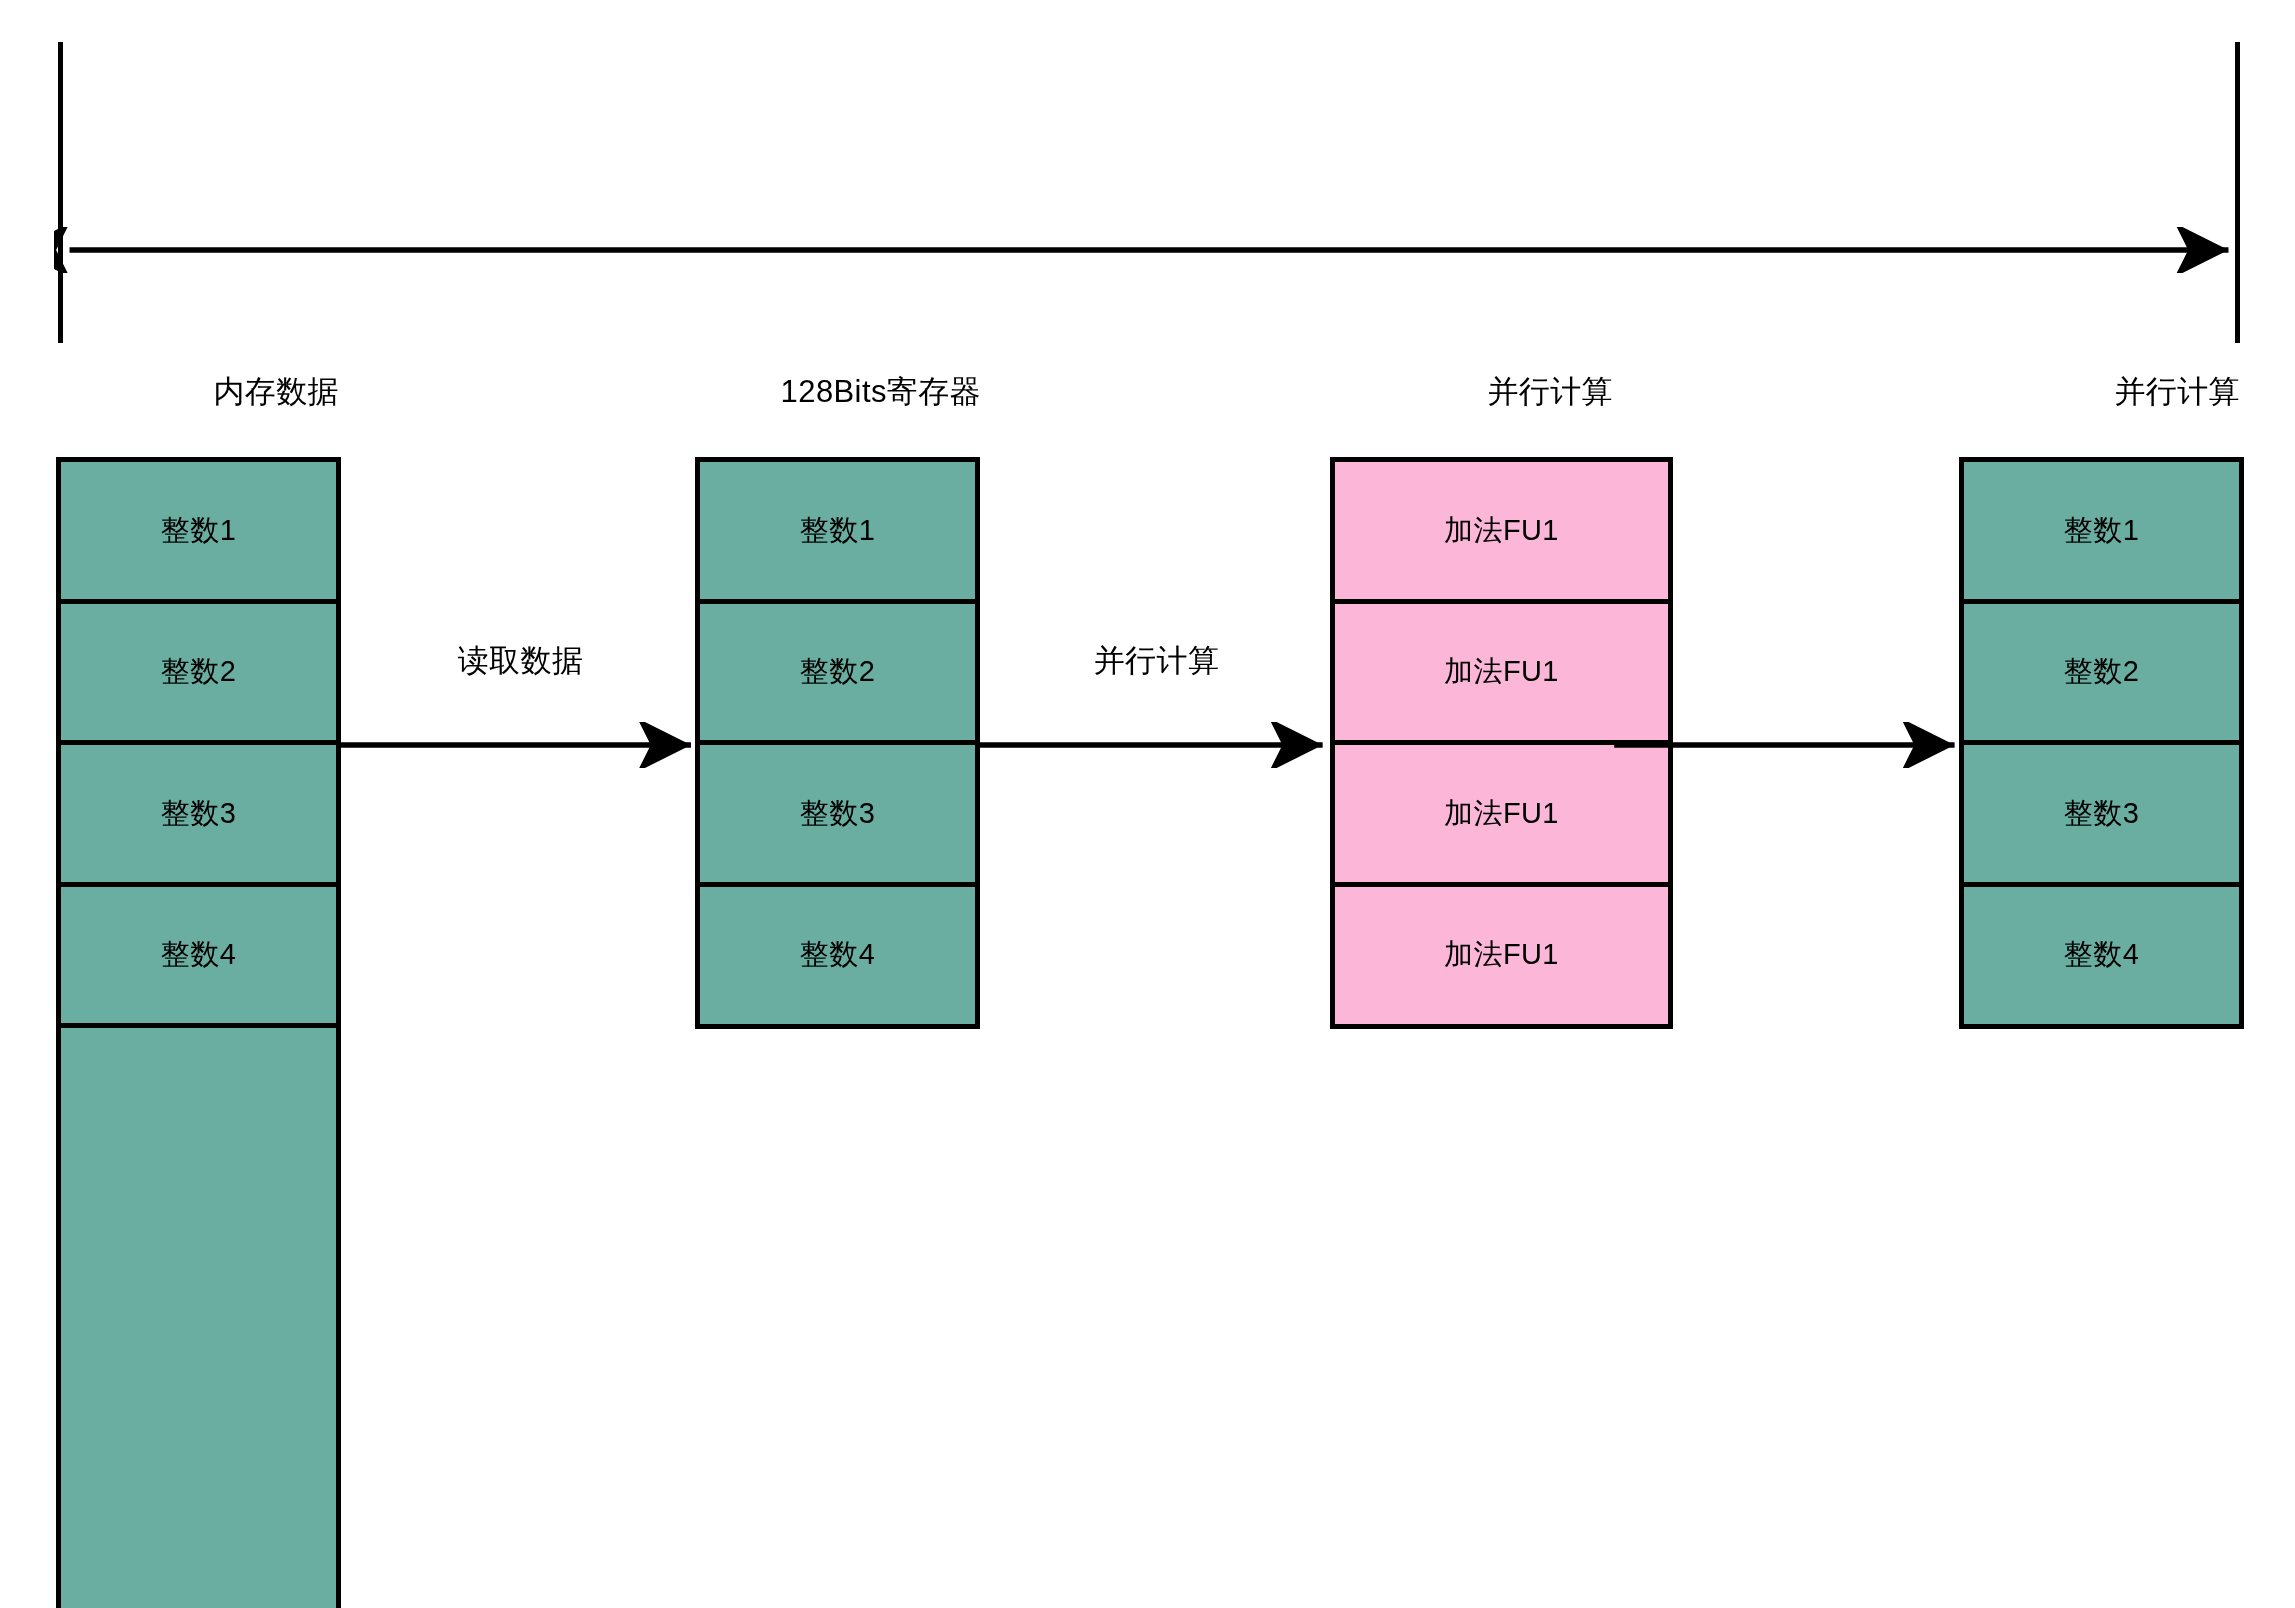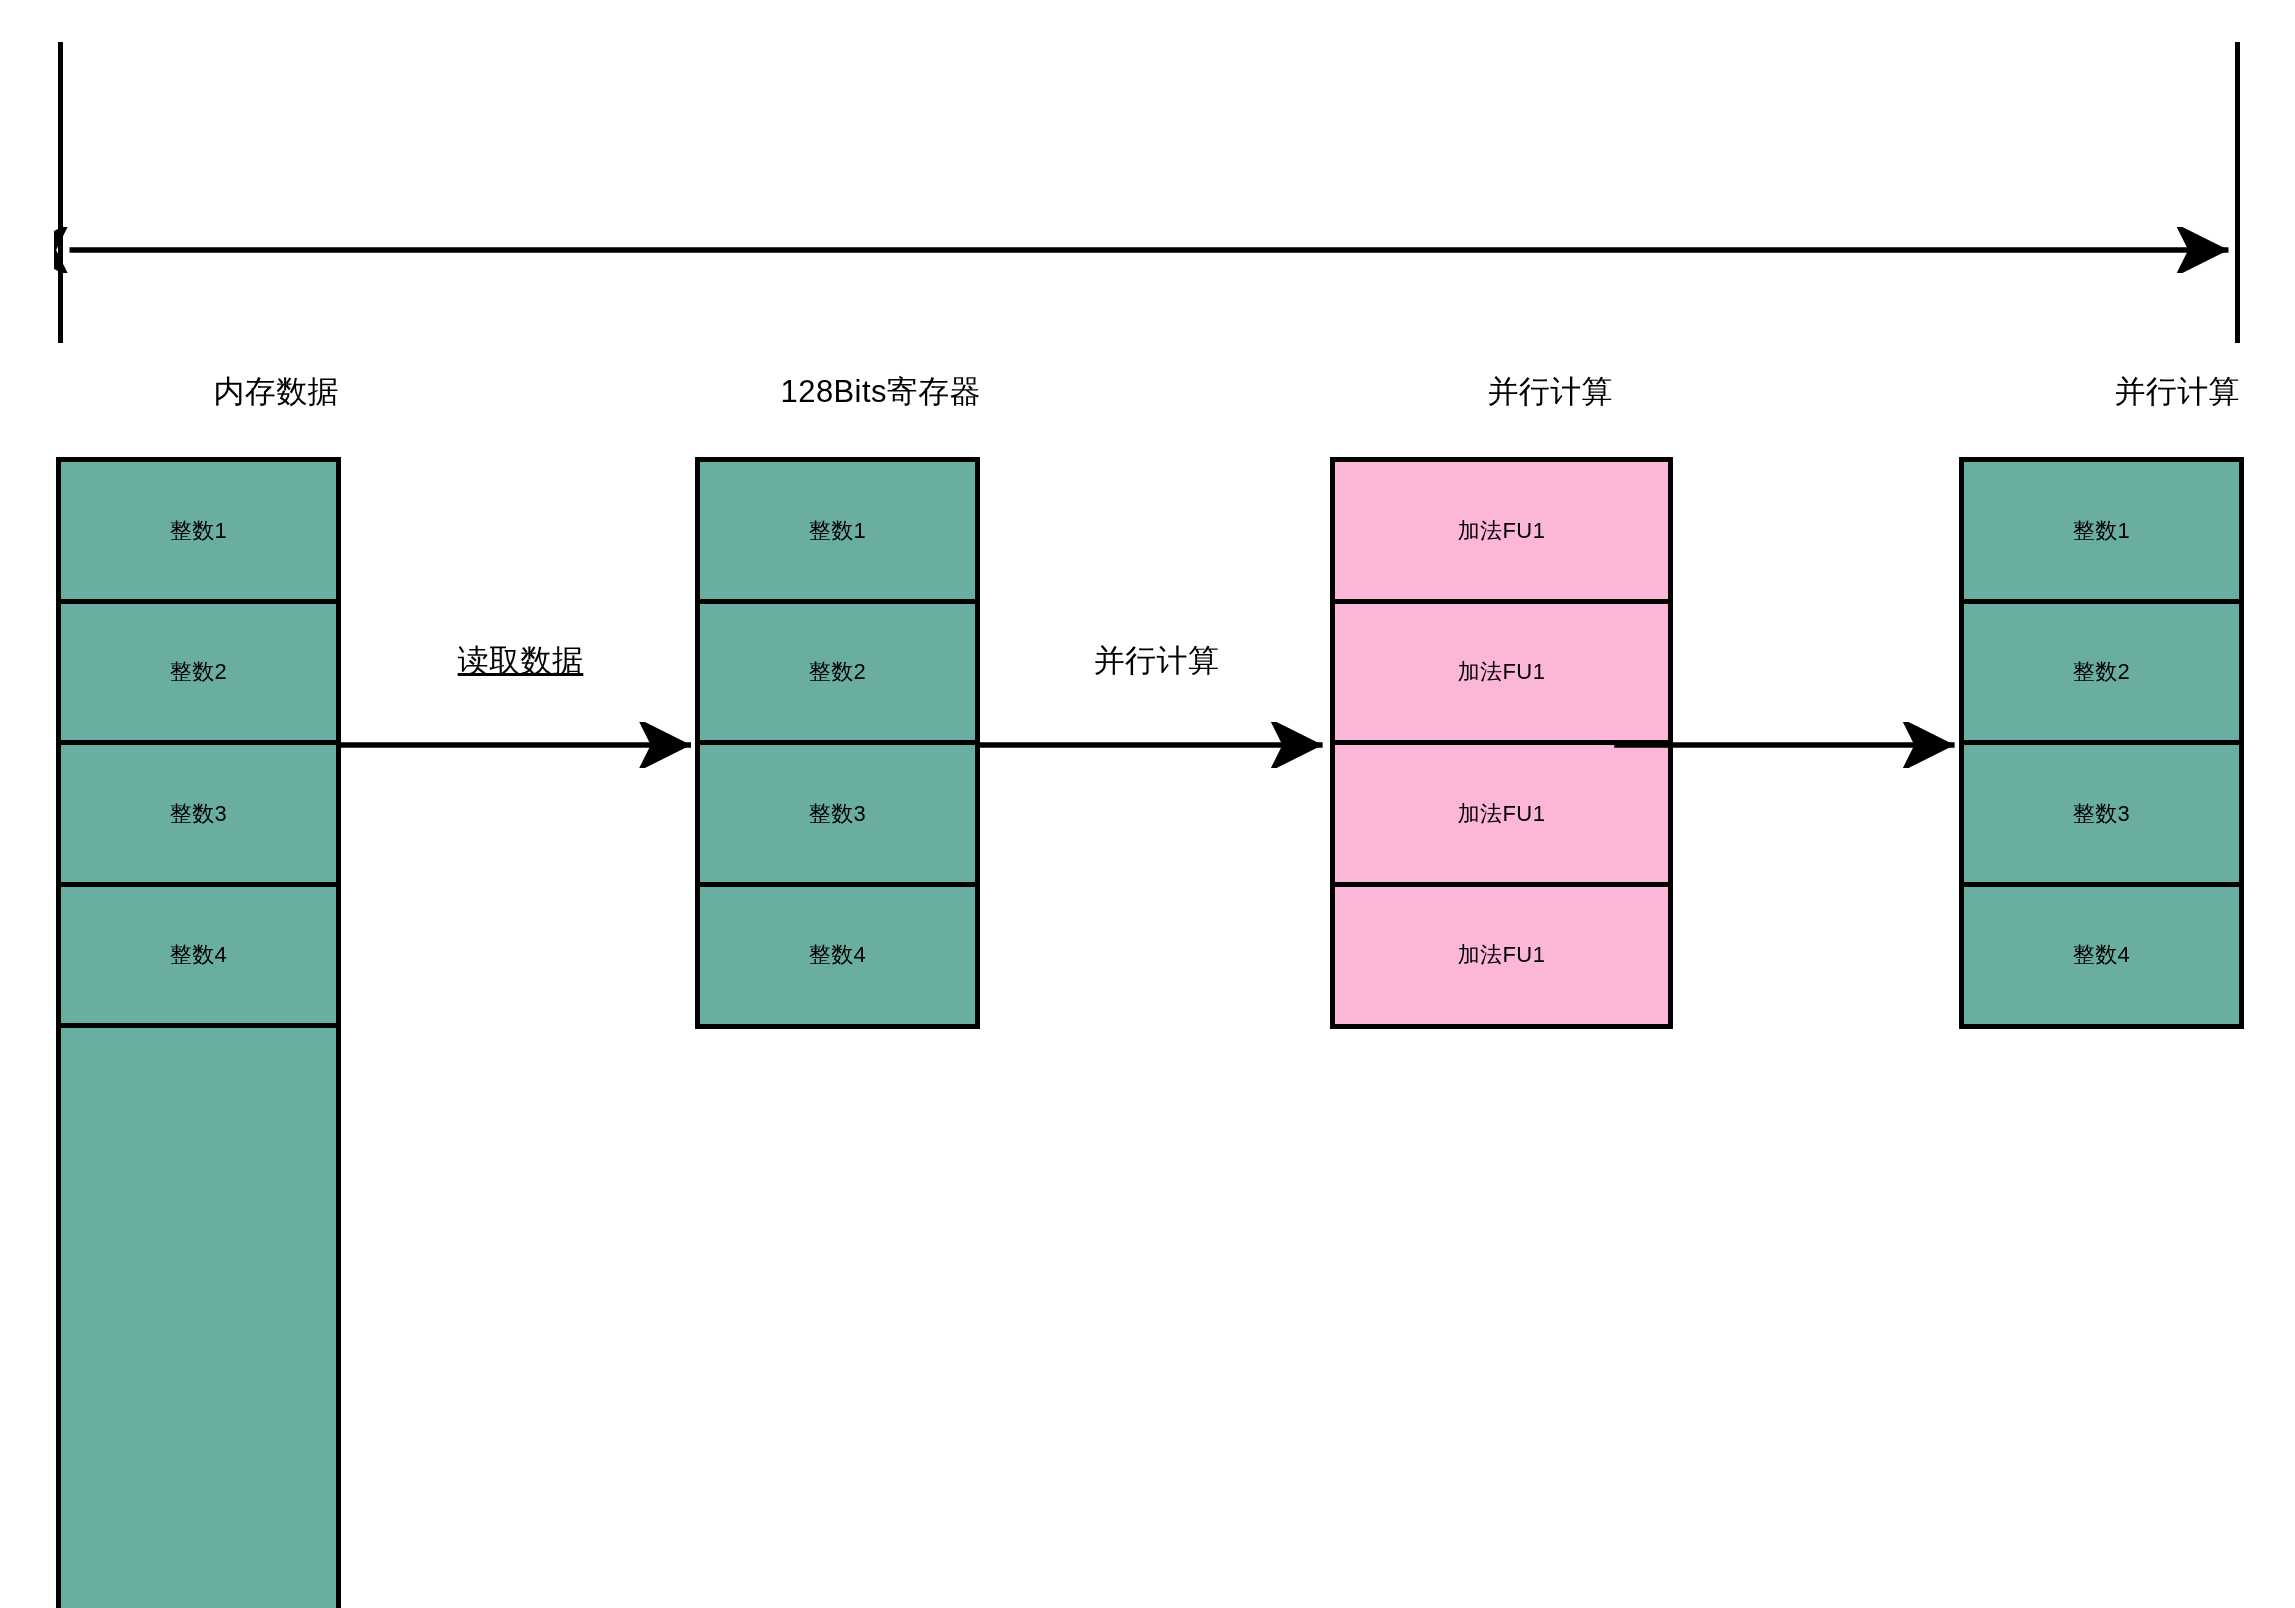--- a/index.html
+++ b/index.html
@@ -54,21 +54,21 @@
     flex-direction: column;
     box-sizing: border-box;
   }
   .cell {
     box-sizing: border-box;
     border: 5.4px solid #000000;
     margin-bottom: -5.4px;
     display: flex;
     align-items: center;
     justify-content: center;
-    font-size: 22px;
+    font-size: 29px;
     letter-spacing: 0.4px;
     white-space: nowrap;
   }
   .cell:last-child {
     margin-bottom: 0;
   }
   .cell.green  { background: #6aaea1; }
   .cell.pink   { background: #fcb6d7; }
 
   
@@ -144,21 +144,21 @@
   <div class="flow-arrow" style="left:339px; top:722px; width:362px; height:46px;">
     <svg width="362" height="46" viewBox="0 0 470 60">
       <defs>
         <marker id="arrF1" markerWidth="12" markerHeight="12" refX="10" refY="5" orient="auto" markerUnits="strokeWidth">
           <path d="M0,0 L10,5 L0,10 L2.5,5 Z" fill="#000000"></path>
         </marker>
       </defs>
       <line x1="0" y1="30" x2="458" y2="30" stroke="#000000" stroke-width="7" marker-end="url(#arrF1)"></line>
     </svg>
   </div>
-  <div class="flow-label" style="left:343px; top:645px; width:355px;text-decoration:underline;">读取数据</div>
+  <div class="flow-label" style="left:343px; top:645px; width:355px;">读取数据</div>
 
   <div class="flow-arrow" style="left:978px; top:722px; width:355px; height:46px;">
     <svg width="355" height="46" viewBox="0 0 460 60">
       <defs>
         <marker id="arrF2" markerWidth="12" markerHeight="12" refX="10" refY="5" orient="auto" markerUnits="strokeWidth">
           <path d="M0,0 L10,5 L0,10 L2.5,5 Z" fill="#000000"></path>
         </marker>
       </defs>
       <line x1="0" y1="30" x2="448" y2="30" stroke="#000000" stroke-width="7" marker-end="url(#arrF2)"></line>
     </svg>

